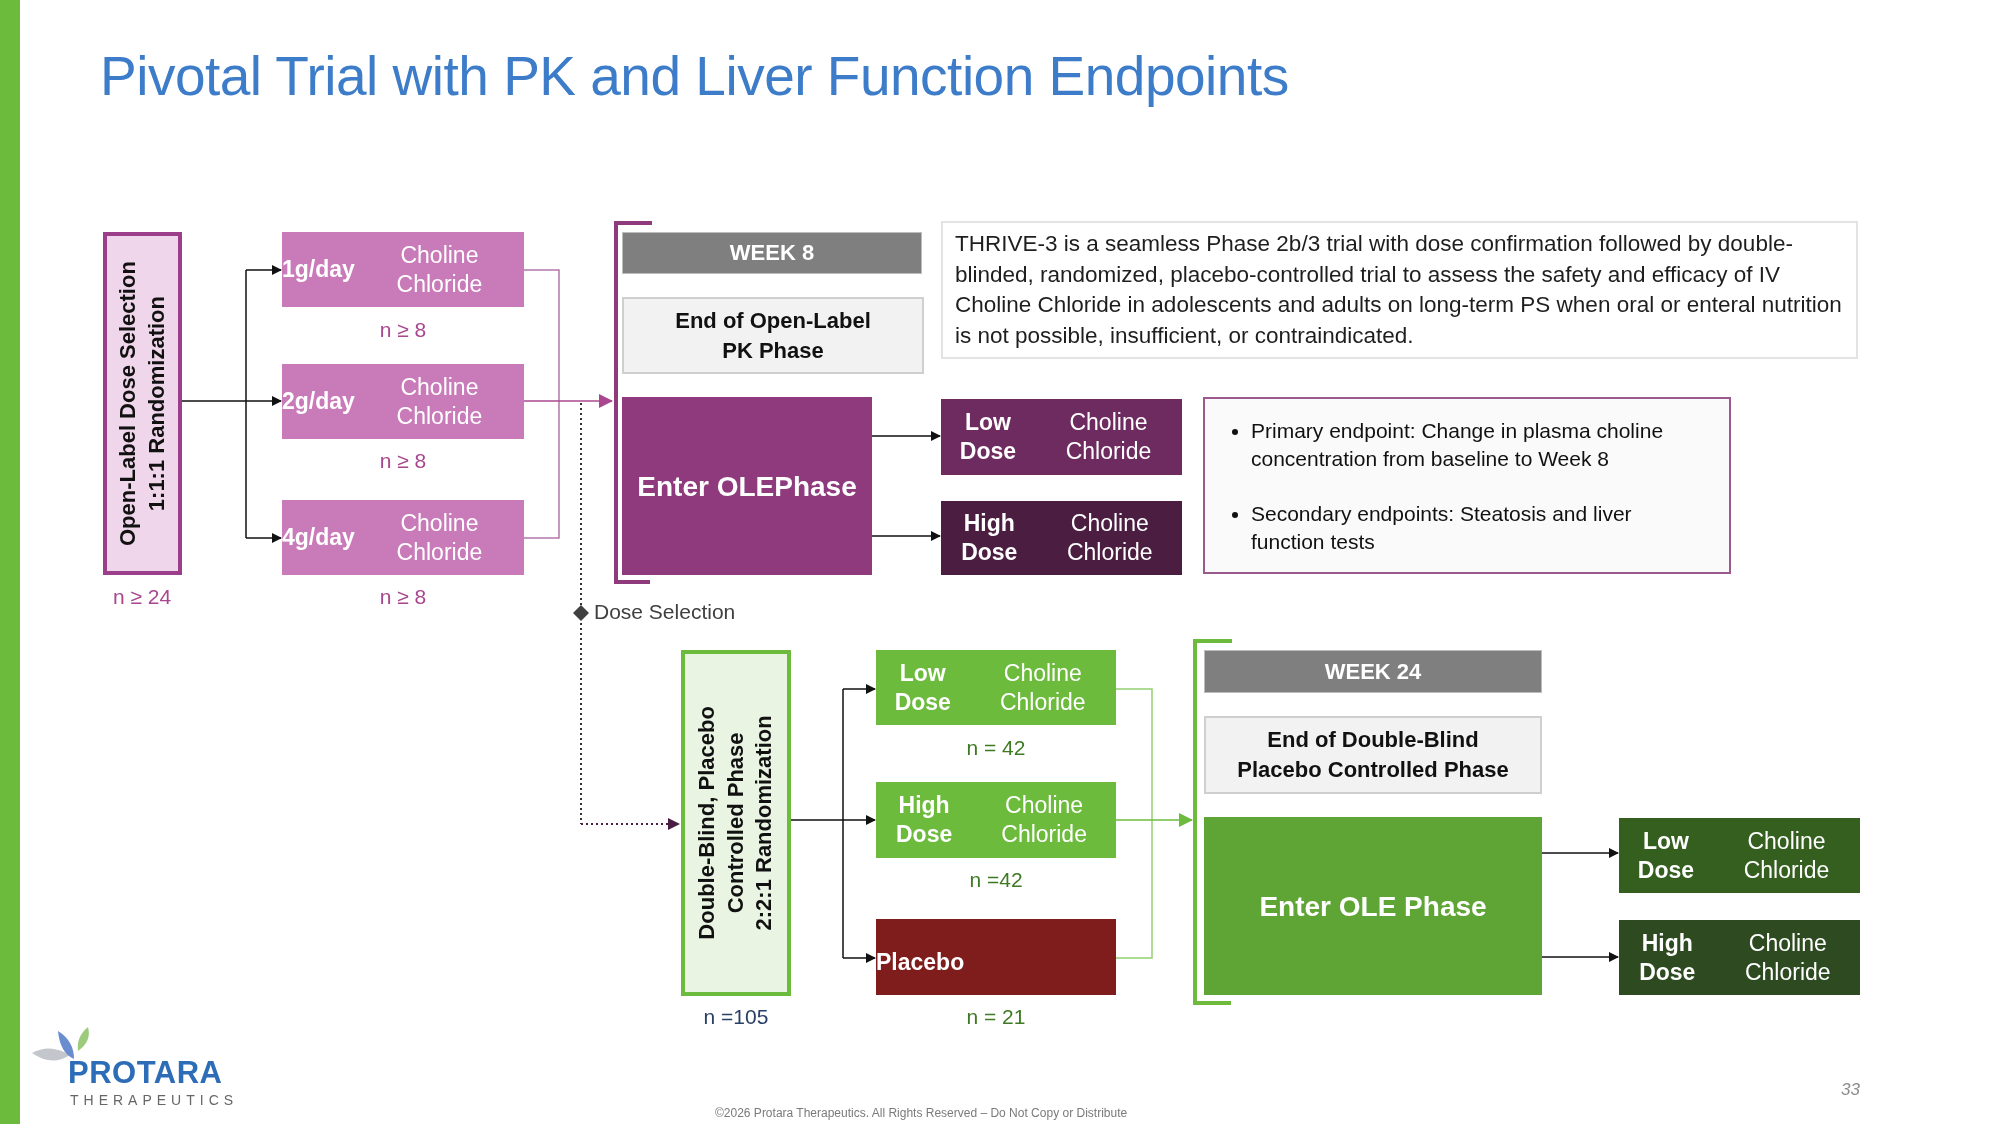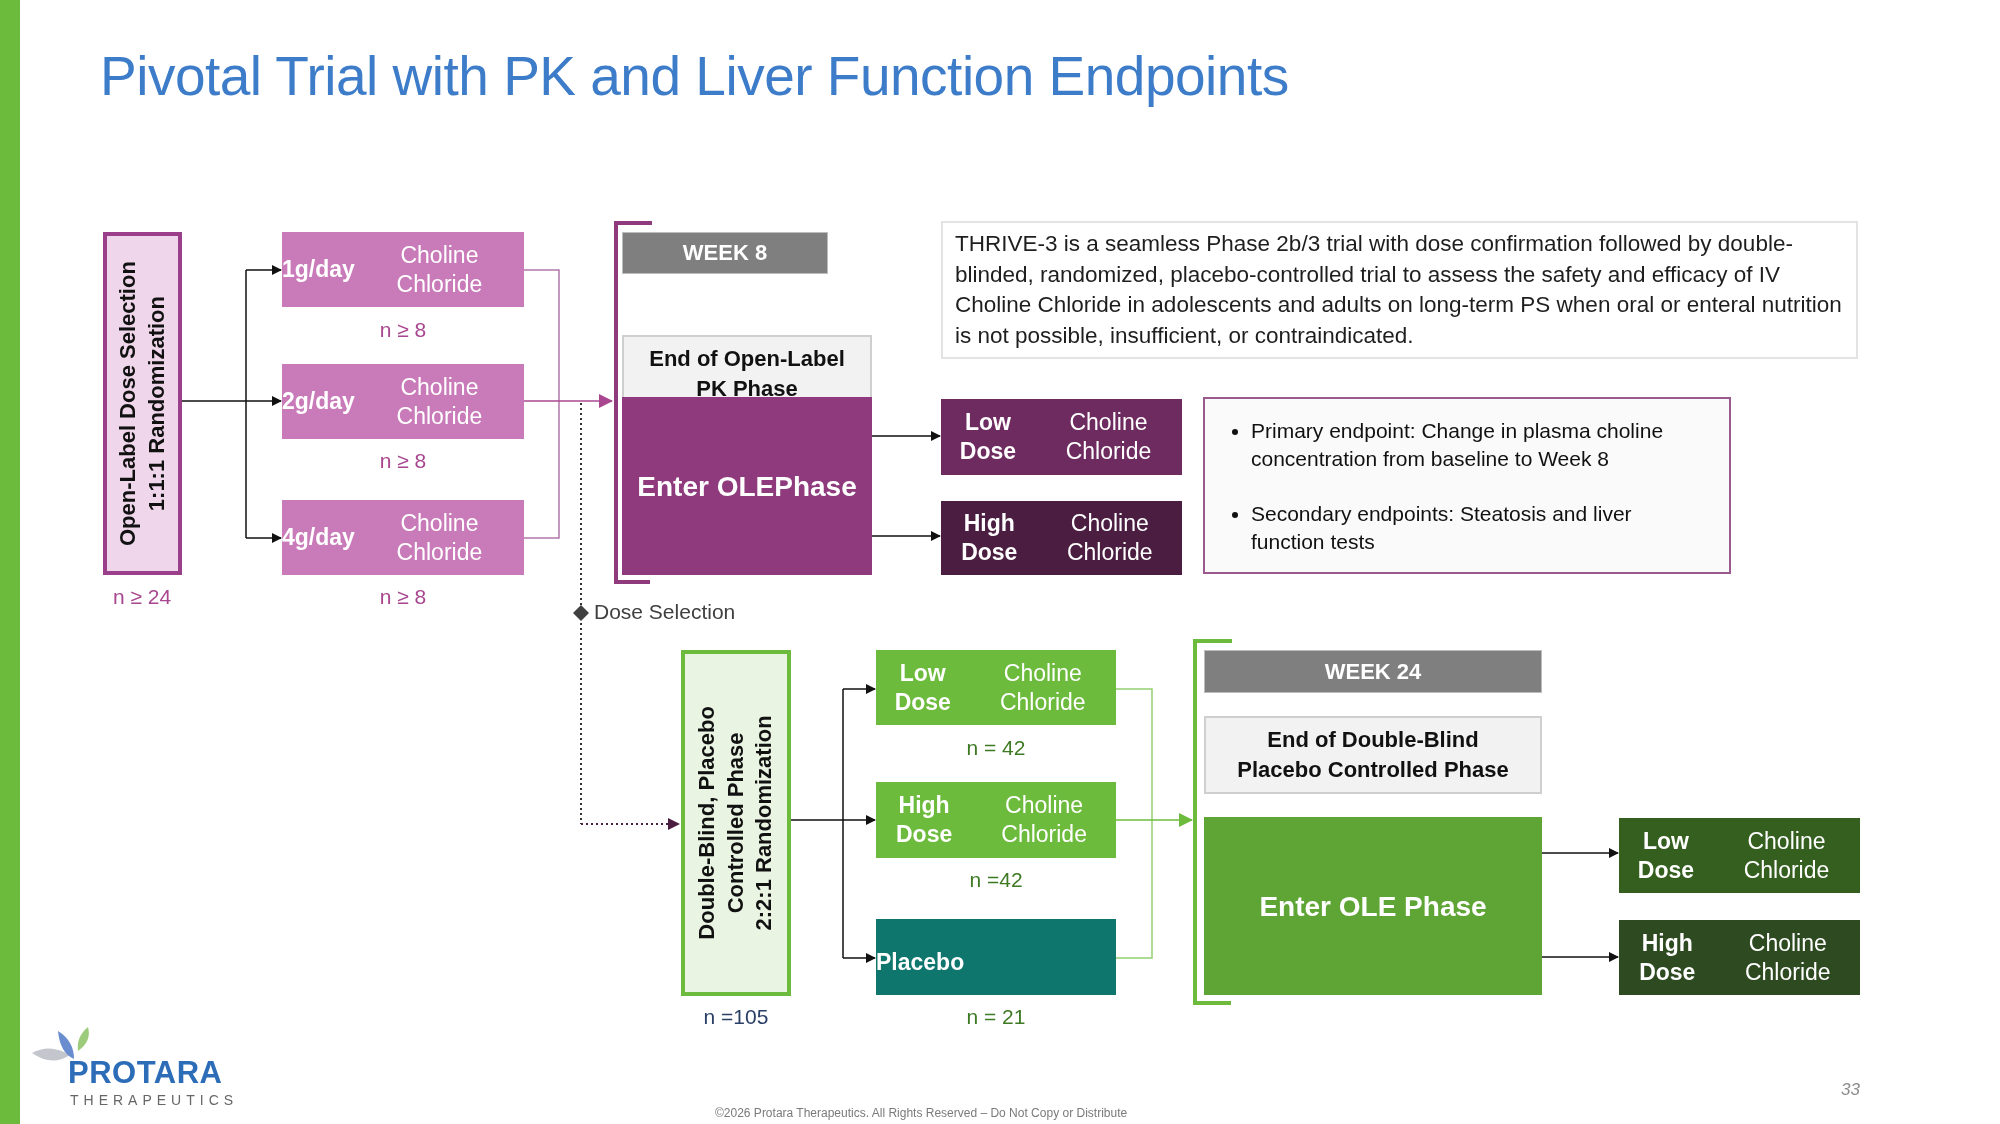--- a/index.html
+++ b/index.html
@@ -137,22 +137,22 @@
   <div class="b2">Choline Chloride</div>
 </div>
 <div class="abs nlabel purple-n" style="left:403px; top:449px;">n ≥ 8</div>
 
 <div class="abs box" style="left:282px; top:500px; width:242px; height:75px; background:#c97ab8;">
   <div class="b1">4g/day</div>
   <div class="b2">Choline Chloride</div>
 </div>
 <div class="abs nlabel purple-n" style="left:403px; top:585px;">n ≥ 8</div>
 
-<div class="abs week" style="left:622px; top:232px; width:206px; height:42px;">WEEK 8</div>
-<div class="abs endbox" style="left:622px; top:297px; width:250px; height:77px;margin-top:38px;">
+<div class="abs week" style="left:622px; top:232px; width:300px; height:42px;">WEEK 8</div>
+<div class="abs endbox" style="left:622px; top:297px; width:302px; height:77px;">
   <div>
     <div>End of Open-Label</div>
     <div>PK Phase</div>
   </div>
 </div>
 <div class="abs box" style="left:622px; top:397px; width:250px; height:178px; background:#8e3a7d;">
   <div class="b1" style="font-size:28px; line-height:1.25;">Enter OLE</div>
   <div class="b1" style="font-size:28px; line-height:1.25;">Phase</div>
 </div>
 
@@ -195,21 +195,21 @@
   <div class="b2">Choline Chloride</div>
 </div>
 <div class="abs nlabel green-n" style="left:996px; top:736px;">n = 42</div>
 
 <div class="abs box" style="left:876px; top:782px; width:240px; height:76px; background:#6cbb3c;">
   <div class="b1">High Dose</div>
   <div class="b2">Choline Chloride</div>
 </div>
 <div class="abs nlabel green-n" style="left:996px; top:868px;">n =42</div>
 
-<div class="abs box" style="left:876px; top:919px; width:240px; height:76px; background:#0f766e; justify-content:flex-start; padding-top:10px;">
+<div class="abs box" style="left:876px; top:919px; width:240px; height:76px; background:#7f1d1d; justify-content:flex-start; padding-top:10px;">
   <div class="b1">Placebo</div>
 </div>
 <div class="abs nlabel green-n" style="left:996px; top:1005px;">n = 21</div>
 
 <div class="abs week" style="left:1204px; top:650px; width:338px; height:43px;">WEEK 24</div>
 <div class="abs endbox" style="left:1204px; top:716px; width:338px; height:78px;">
   <div>
     <div>End of Double-Blind</div>
     <div>Placebo Controlled Phase</div>
   </div>

